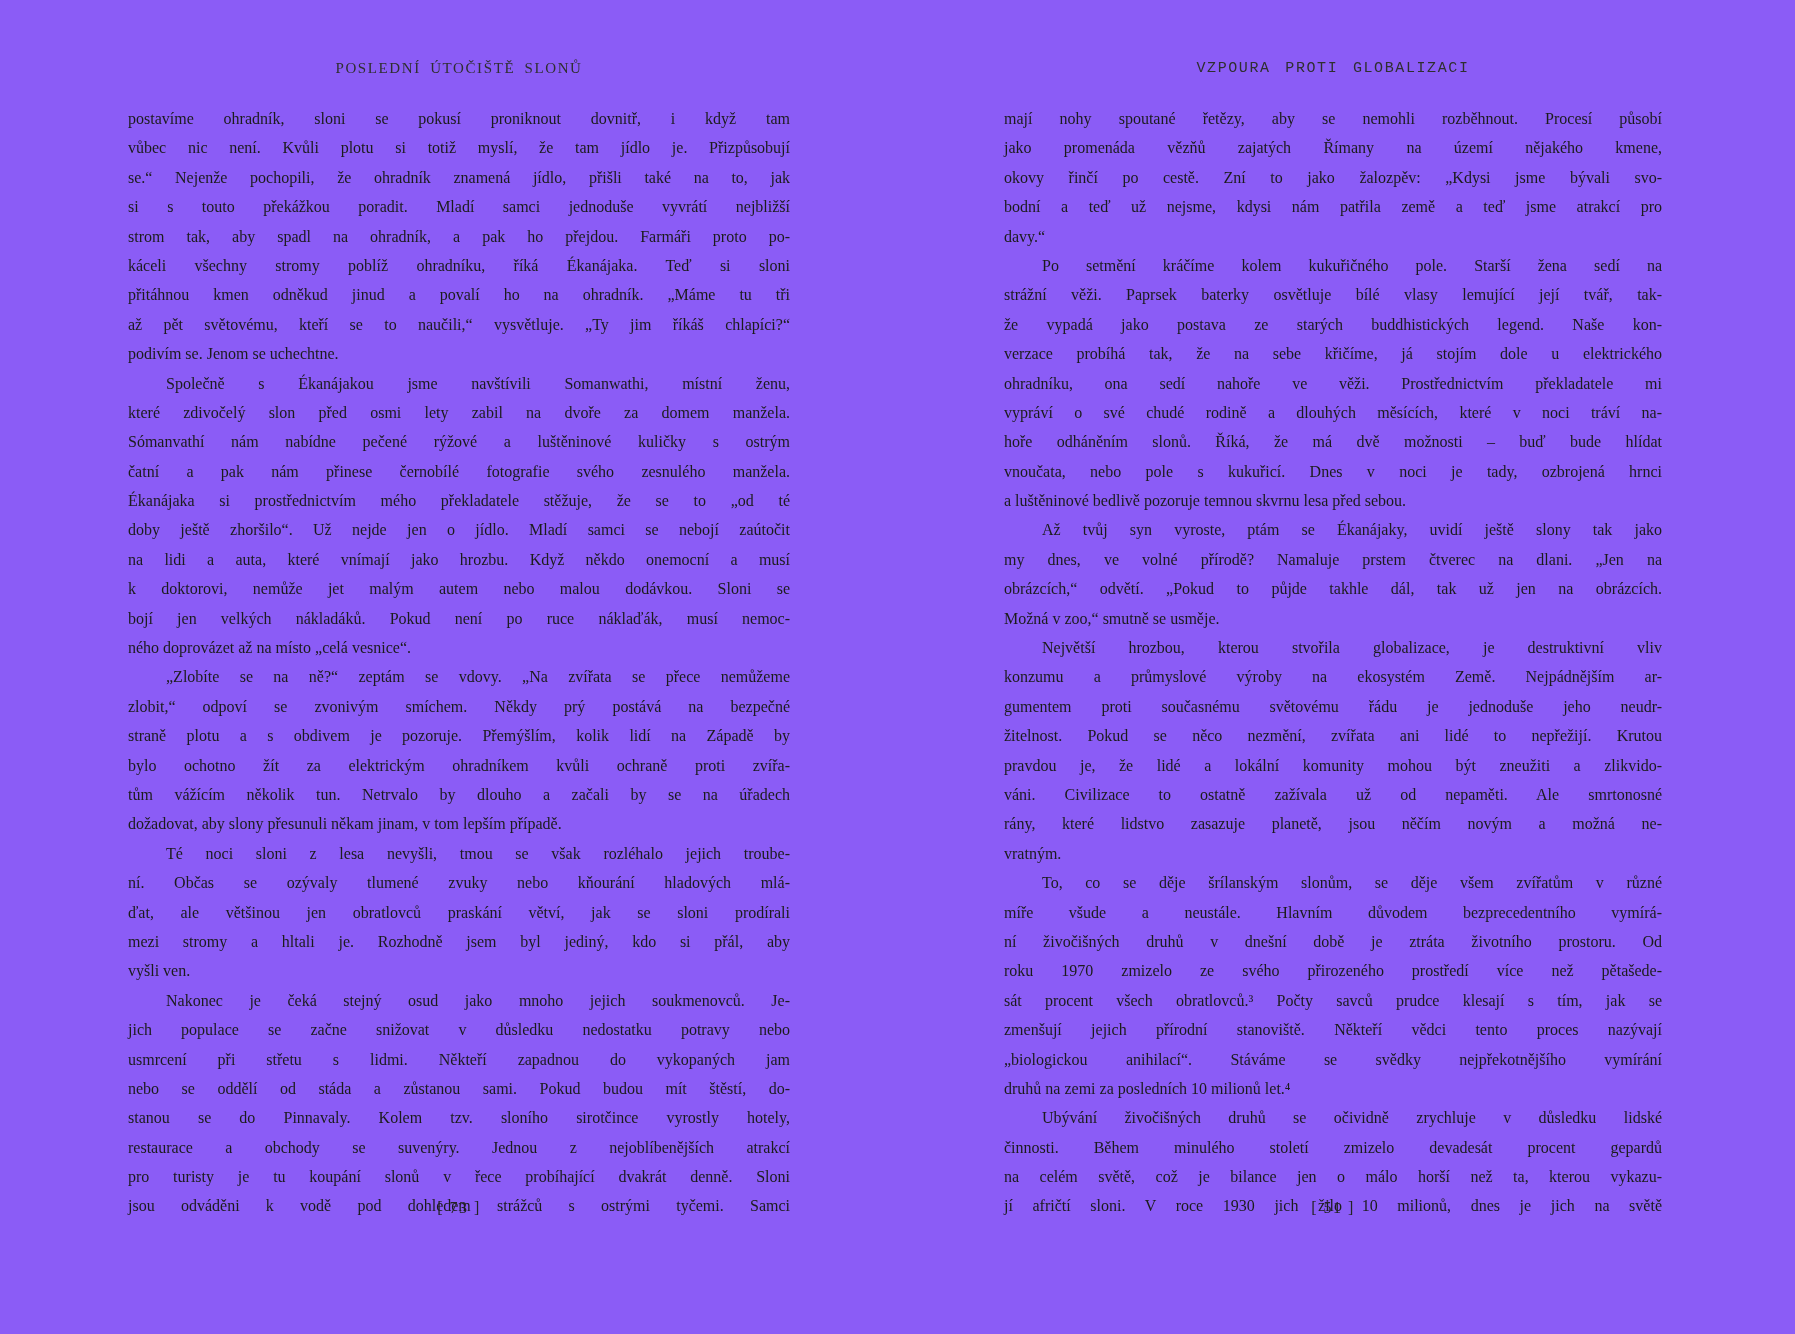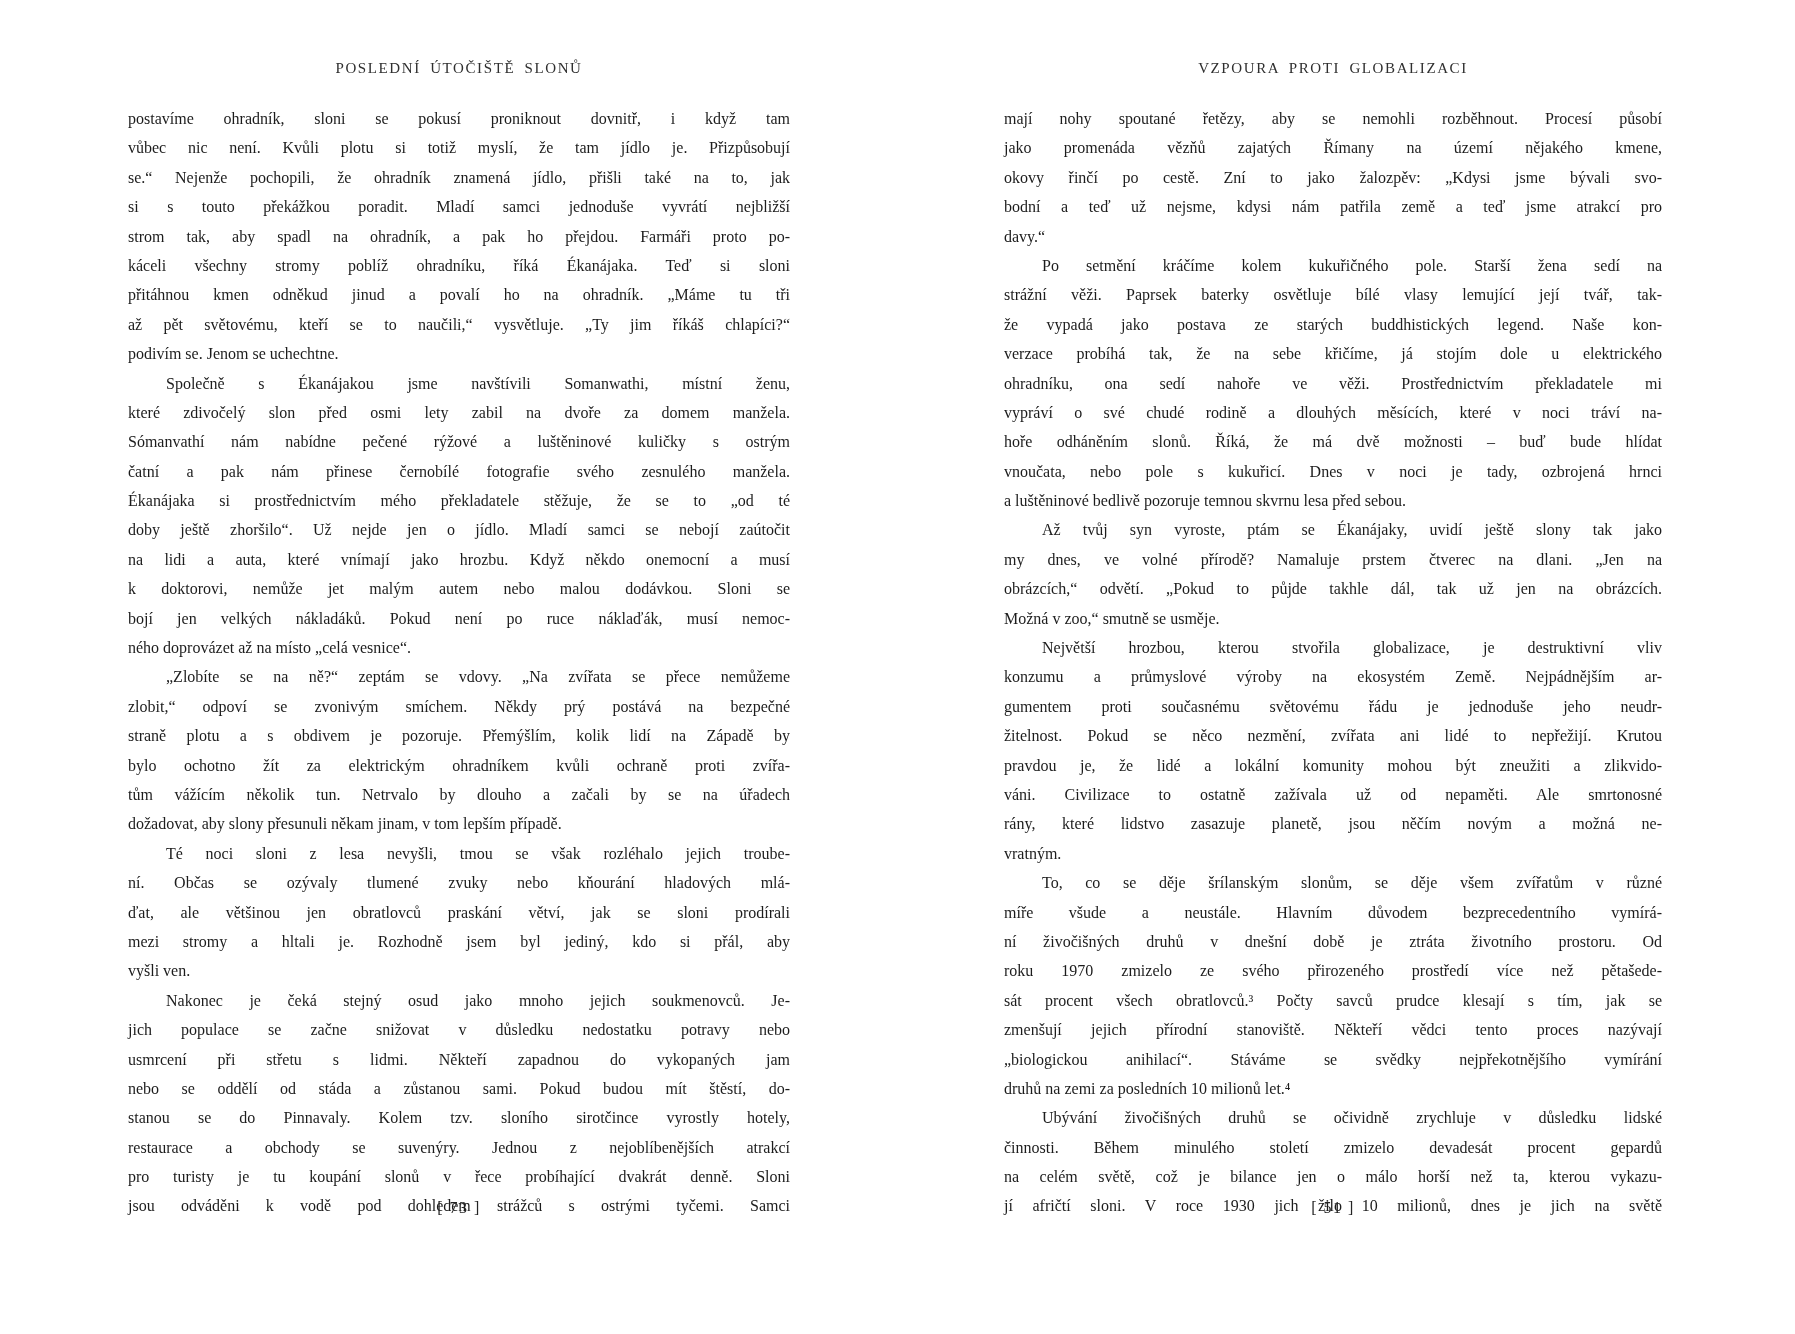--- a/index.html
+++ b/index.html
@@ -1,36 +1,36 @@
 <!DOCTYPE html>
 <html><head>
 <meta charset="utf-8">
 <style>
   html, body { margin: 0; padding: 0; background: #e8e8e8; }
   .spread {
     position: relative;
     width: 1795px;
     height: 1334px;
-    background: #ffffff;
+    background: #8b5cf6;
     overflow: hidden;
     font-family: "Liberation Serif", "DejaVu Serif", serif;
     color: #1c1c1c;
   }
   .running-header {
     position: absolute;
     top: 60px;
     text-align: center;
     font-size: 15px;
     letter-spacing: 1.6px;
     word-spacing: 4px;
     color: #2f2f2f;
     text-transform: uppercase;
   }
   .running-header.left  { left: 128px; width: 662px; }
-  .running-header.right { left: 1004px; width: 658px; }
+  .running-header.right { left: 1004px; width: 658px; font-family: Liberation Mono, monospace; }
   .text-col {
     position: absolute;
     top: 104px;
     font-size: 16px;
     line-height: 29.4px;
   }
   .text-col.left  { left: 128px; width: 662px; }
   .text-col.right { left: 1004px; width: 658px; }
   .line {
     text-align: justify;

